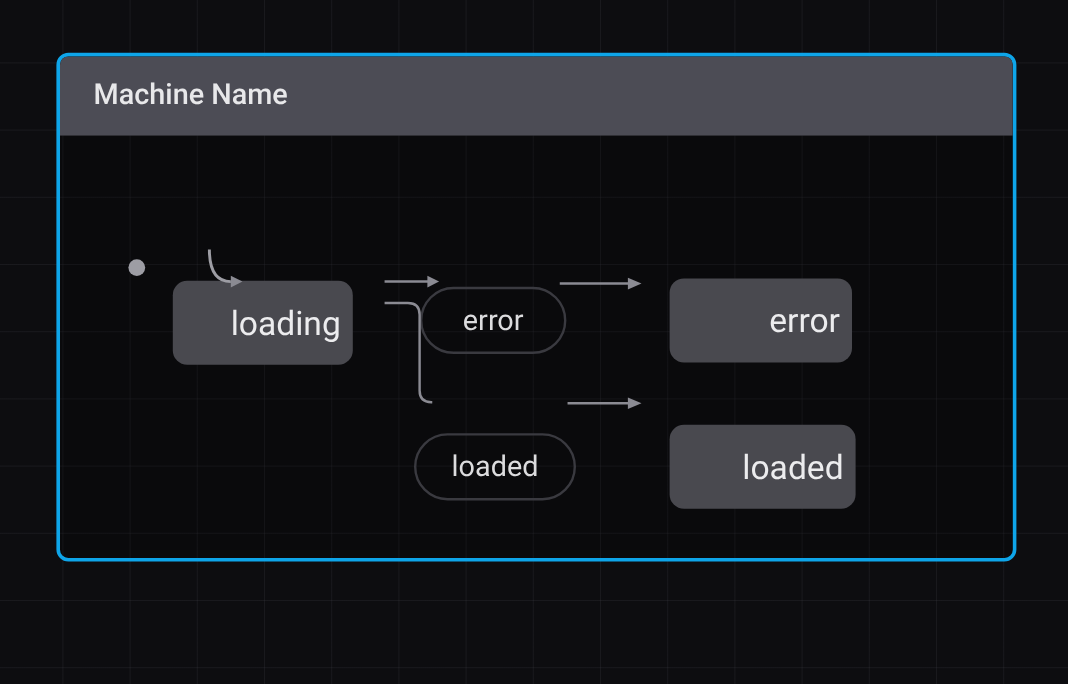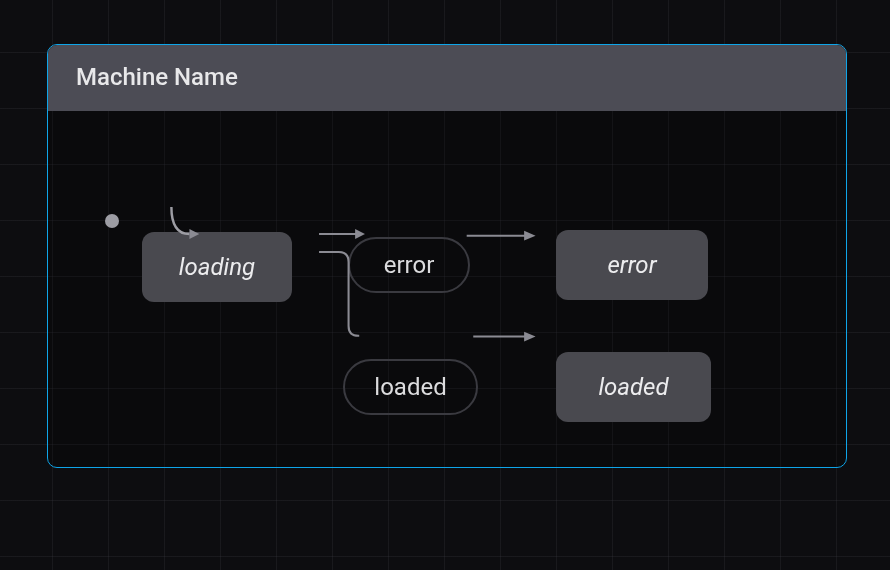--- a/index.html
+++ b/index.html
@@ -27,21 +27,21 @@
       background-size: 56px 56px;
       background-position: -4px -4px;
     }
 
     .machine {
       position: absolute;
       left: 47px;
       top: 44px;
       width: 800px;
       height: 424px;
-      border: 1px solid #0ea5e9;
+      border: 3px solid #0ea5e9;
       border-radius: 10px;
       overflow: hidden;
     }
 
     .machine-header {
       background: #4c4c55;
       padding: 18px 28px 20px 28px;
     }
 
     .machine-title {
@@ -57,26 +57,25 @@
       background: rgba(0,0,0,0.2);
     }
 
     
     .state-node {
       position: absolute;
       background: #49494f;
       border-radius: 12px;
       display: flex;
       align-items: center;
-      justify-content: center;
+      justify-content: flex-end;
       color: #ececee;
-      font-size: 24px;
+      font-size: 28px;
       font-weight: 400;
       padding: 0 10px;
-      font-style: italic;
     }
 
     
     .event-node {
       position: absolute;
       border: 2px solid #3a3a40;
       background: transparent;
       border-radius: 999px;
       display: flex;
       align-items: center;

